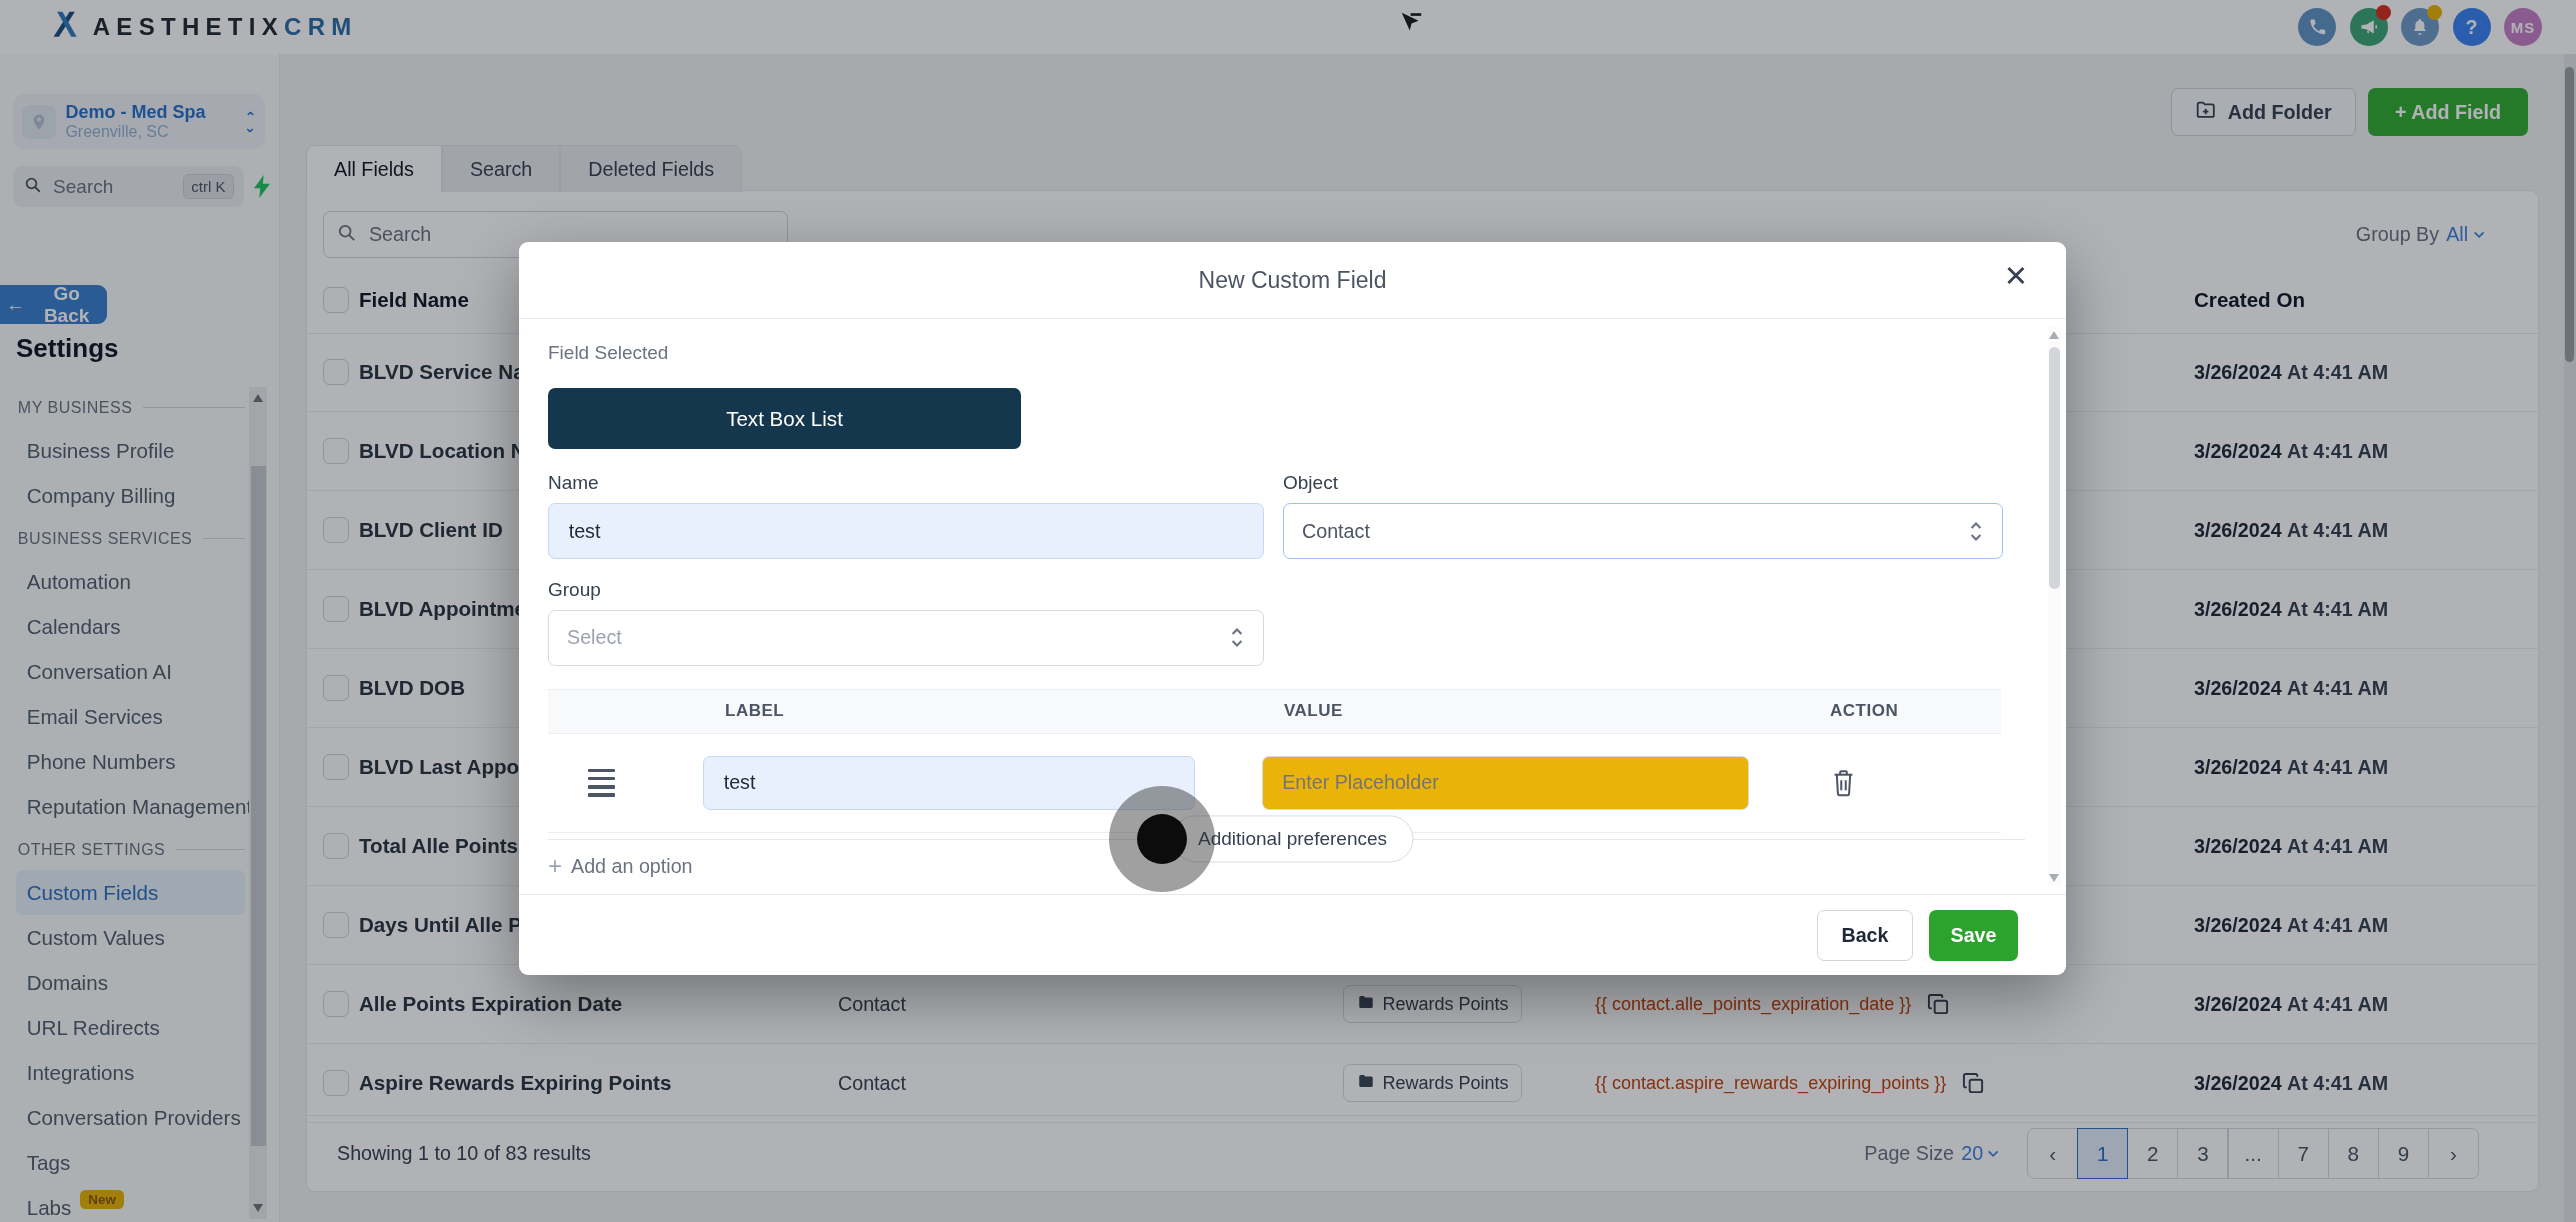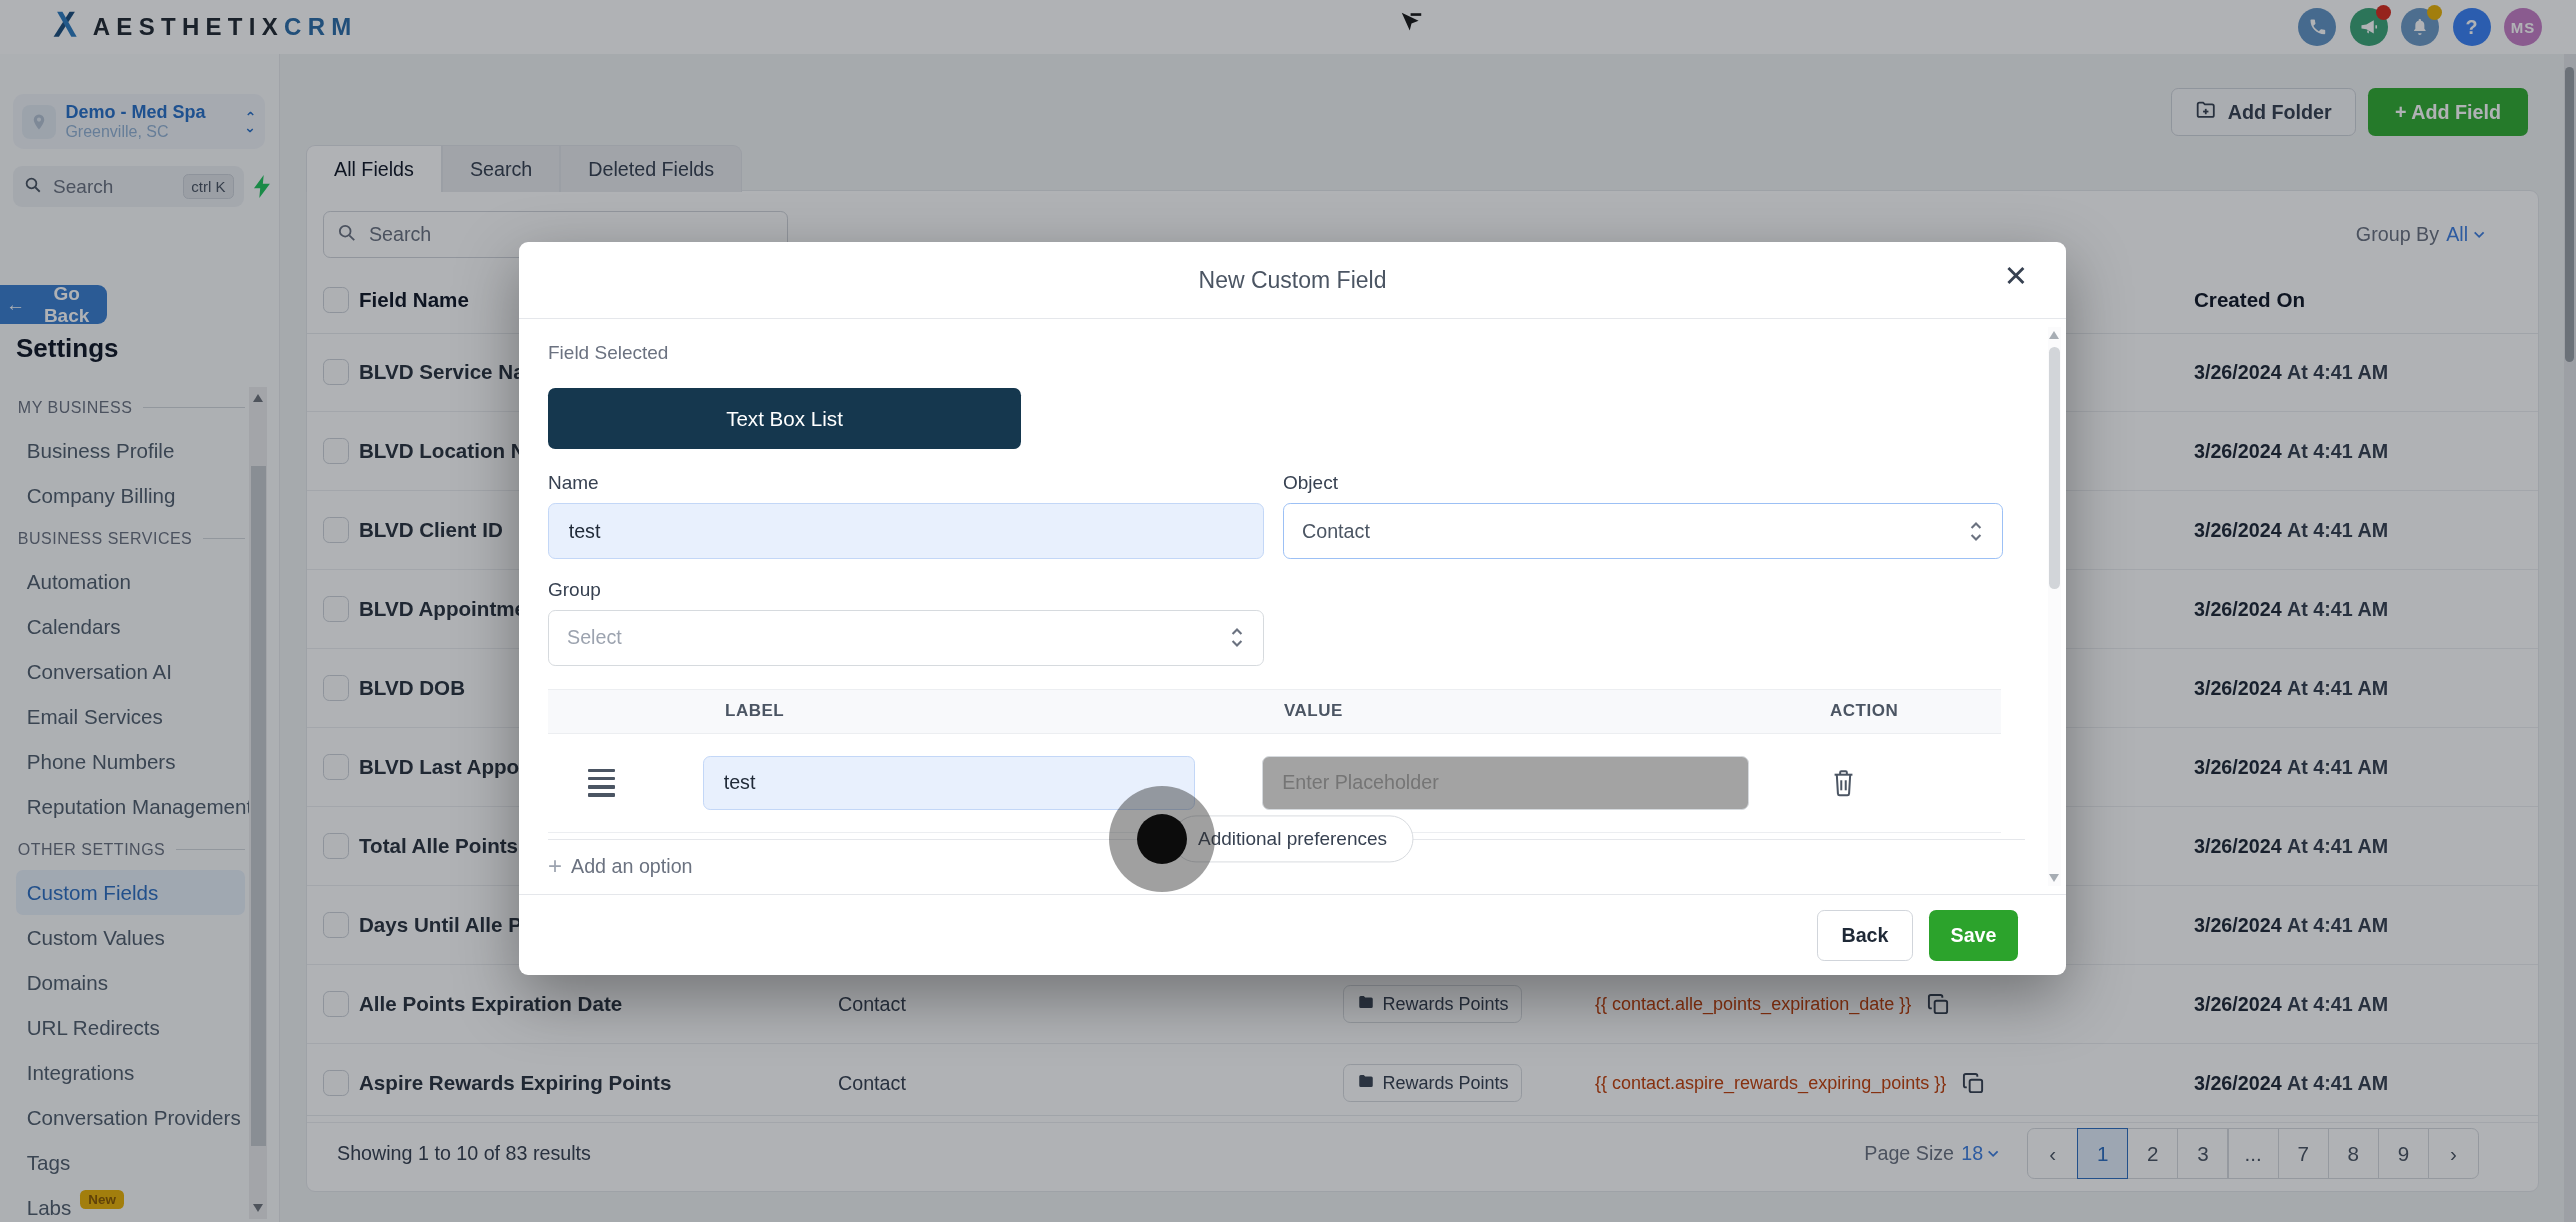--- a/index.html
+++ b/index.html
@@ -105,21 +105,21 @@
   .modal-header{height:76px;border-bottom:0.9px solid #e5e7eb;display:flex;align-items:center;justify-content:center;position:relative;}
   .modal-title{font-size:23px;font-weight:500;color:#4b5563;}
   .modal-close{position:absolute;right:38px;top:19.7px;font-size:29px;color:#374151;cursor:pointer;line-height:1;font-weight:400;}
   .modal-body{position:absolute;left:0;right:0;top:77px;bottom:81px;padding:23px 29px;box-sizing:border-box;}
   .m-label{font-size:19px;color:#374151;font-weight:500;margin-bottom:9px;}
   .m-label.dim{color:#6b7280;font-weight:400;}
   .type-btn{margin-top:24px;width:473px;height:61px;background:#15374e;color:#fff;border:none;border-radius:7.2px;
             font-size:20.6px;font-weight:400;display:flex;align-items:center;justify-content:center;cursor:pointer;font-family:inherit;}
   .form-row{display:flex;gap:19px;margin-top:23px;}
   .f-name{width:716px;} .f-object{width:720px;}
-  .input{height:56px;width:100%;border-radius:7.2px;font-size:19.7px;padding:0 19.7px;box-sizing:border-box;border:0.9px solid #d6dade;outline:none;font-family:inherit;background:#a3a3a3;color:#1f2937;}
+  .input{height:56px;width:100%;border-radius:7.2px;font-size:19.7px;padding:0 19.7px;box-sizing:border-box;border:0.9px solid #d6dade;outline:none;font-family:inherit;background:#eab308;color:#1f2937;}
   .input.filled{background:#e8f0fd;border-color:#c3d7f7;}
   .select{height:56px;border-radius:7.2px;display:flex;align-items:center;justify-content:space-between;padding:0 18px;box-sizing:border-box;font-size:19.7px;cursor:pointer;border:0.9px solid #d6dade;}
   .select.focus{border-color:#9cc0f5;color:#4b5563;}
   .select.placeholder{color:#9ca3af;}
   .f-group{width:716px;margin-top:19.7px;}
   .opt-table{margin-top:23px;width:1453px;}
   .opt-head{height:43px;background:#f8f9fb;border-top:0.9px solid #eceef1;border-bottom:0.9px solid #eceef1;
             display:grid;grid-template-columns:107px 577px 541px 228px;align-items:center;
             font-size:17px;font-weight:700;color:#4b5563;letter-spacing:0.5px;}
   .oh-label{padding-left:70px;} .oh-value{padding-left:52px;} .oh-action{padding-left:57px;}
@@ -476,21 +476,21 @@
       <div class="c-date"><span class="d">3/26/2024</span> <span class="t">At 4:41 AM</span></div>
     </div>
       </div>
 
     <div class="tfoot">
       <span class="showing">Showing 1 to 10 of 83 results</span>
       <span class="foot-right">
         <span class="page-size">
           <span>Page Size</span>
           <span class="val">
-            <span>18</span>
+            <span>20</span>
             <svg width="14.3" height="14.3" viewBox="0 0 16 16" fill="none" stroke="#3f7fe0" stroke-width="2">
                 <polyline points="3,6 8,11 13,6"></polyline>
               </svg>
           </span>
         </span>
         <span class="pager" id="pager">
             <span class="page-btn">‹</span>
             <span class="page-btn active">1</span>
             <span class="page-btn">2</span>
             <span class="page-btn">3</span>

